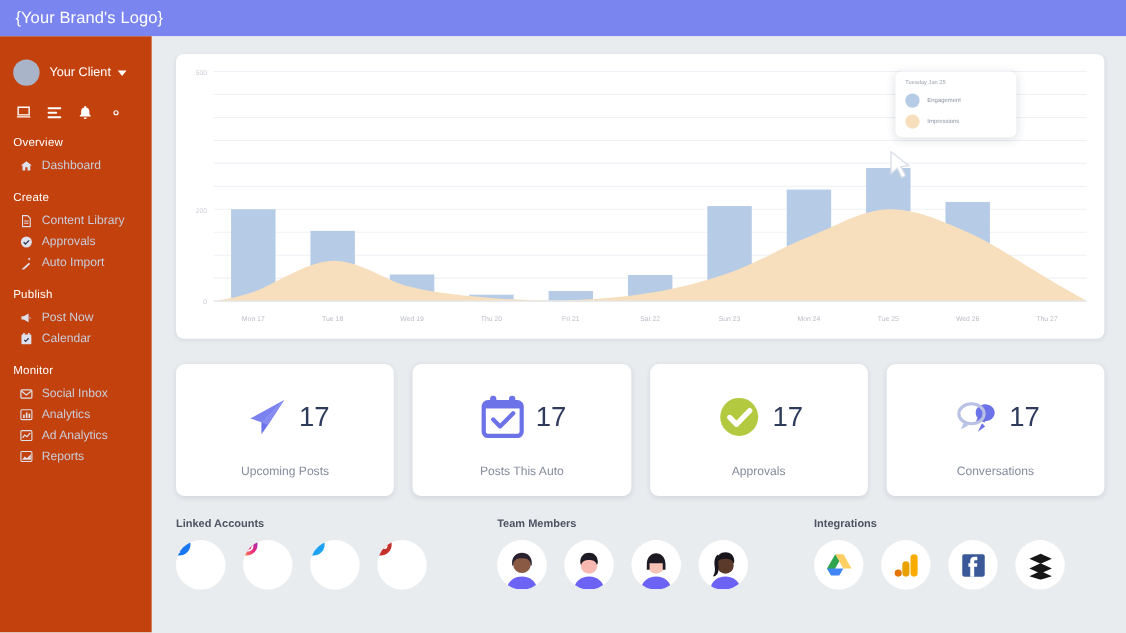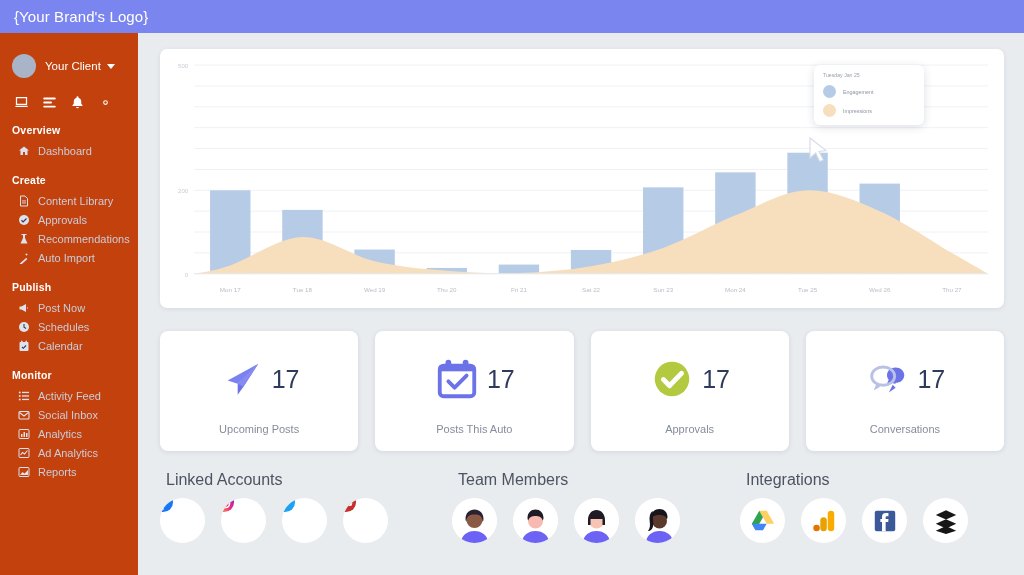--- a/index.html
+++ b/index.html
@@ -41,21 +41,21 @@
   .caret-down {
     width: 0; height: 0; margin-left: 6px;
     border-left: 4px solid transparent;
     border-right: 4px solid transparent;
     border-top: 5px solid #ffffff;
   }
   .icon-row { display: flex; align-items: center; gap: 13px; padding: 12px 0 0 14px; }
   .icon-row .ic { width: 15px; height: 15px; display: block; fill: #ffffff; }
 
   .nav-group-title {
-    font-size: 10.5px; font-weight: bold; color: #ffffff;
+    font-size: 10.5px; font-weight: normal; color: #ffffff;
     padding: 14px 0 5px 12px; letter-spacing: .2px;
   }
   .nav-item {
     display: flex; gap: 8px;
     padding: 3.5px 0 3.5px 18px;
     font-size: 11px; color: #c9cddb;
     cursor: pointer;
   }
   .nav-item .nic { width: 12px; height: 12px; display: block; fill: #dfe2ec; flex: 0 0 12px; }
 
@@ -100,21 +100,21 @@
   .stat-main { display: flex; align-items: center; gap: 7px; height: 52px; }
   .stat-icon { width: 46px; height: 46px; display: block; }
   .stat-value { font-size: 25px; color: #2f3b5c; }
   .stat-label { font-size: 11px; color: #868c9c; margin-top: 18px; }
 
   
   .bottom-row { display: flex; margin-top: 20px; }
   .bcol-linked { width: 292px; }
   .bcol-team { width: 288px; }
   .bcol-integ { flex: 1; }
-  .bottom-title { font-size: 16px; font-weight: normal; color: #4d5361; margin-bottom: 9px; margin-left: 6px; }
+  .bottom-title { font-size: 10px; font-weight: bold; color: #4d5361; margin-bottom: 9px; }
   .circle-row { display: flex; gap: 16px; }
   .circ {
     width: 45px; height: 45px; border-radius: 50%;
     background: #ffffff; position: relative;
     display: flex; align-items: center; justify-content: center;
     overflow: hidden;
   }
   .badge-ic { position: absolute; left: -8px; top: -7px; width: 22px; height: 22px; }
   .integ-ic { width: 26px; height: 26px; display: block; }
   .avt { width: 45px; height: 45px; display: block; }
@@ -185,70 +185,45 @@
       </div>
       <div class="nav-item">
         <svg class="nic" viewBox="0 0 24 24">
             <circle cx="12" cy="12" r="10"></circle>
             <path d="M7 12.5l3.2 3.2L17 9" fill="none" stroke="#343a53" stroke-width="2.4"></path>
           </svg>
         <span>Approvals</span>
       </div>
       <div class="nav-item">
         <svg class="nic" viewBox="0 0 24 24">
-            <rect x="7" y="2" width="10" height="2.2"></rect>
-            <path d="M10 4.2v6L5 21h14l-5-10.8v-6z"></path>
-          </svg>
-        <span>Recommendations</span>
-      </div>
-      <div class="nav-item">
-        <svg class="nic" viewBox="0 0 24 24">
             <rect x="2" y="17" width="18" height="3.5" rx="1.5" transform="rotate(-42 11 18.7)"></rect>
             <path d="M17 2l.9 2.1 2.1.9-2.1.9L17 8l-.9-2.1-2.1-.9 2.1-.9z"></path>
           </svg>
         <span>Auto Import</span>
       </div>
 
       <div class="nav-group-title">Publish</div>
       <div class="nav-item">
         <svg class="nic" viewBox="0 0 24 24">
             <path d="M3 9v6h4l9 5V4L7 9z"></path>
             <path d="M18 9.5a3 3 0 010 5z"></path>
           </svg>
         <span>Post Now</span>
-      </div>
-      <div class="nav-item">
-        <svg class="nic" viewBox="0 0 24 24">
-            <circle cx="12" cy="12" r="10"></circle>
-            <path d="M12 6v6.6l4.2 2.4" fill="none" stroke="#343a53" stroke-width="2.2"></path>
-          </svg>
-        <span>Schedules</span>
       </div>
       <div class="nav-item">
         <svg class="nic" viewBox="0 0 24 24">
             <rect x="3" y="4" width="18" height="18" rx="2"></rect>
             <rect x="6" y="1" width="3" height="5" rx="1.5"></rect>
             <rect x="15" y="1" width="3" height="5" rx="1.5"></rect>
             <path d="M8 14l2.6 2.6L16 11" fill="none" stroke="#343a53" stroke-width="2.2"></path>
           </svg>
         <span>Calendar</span>
       </div>
 
       <div class="nav-group-title">Monitor</div>
-      <div class="nav-item">
-        <svg class="nic" viewBox="0 0 24 24">
-            <circle cx="3.5" cy="5" r="2"></circle>
-            <circle cx="3.5" cy="12" r="2"></circle>
-            <circle cx="3.5" cy="19" r="2"></circle>
-            <rect x="8" y="3.6" width="14" height="2.6"></rect>
-            <rect x="8" y="10.6" width="14" height="2.6"></rect>
-            <rect x="8" y="17.6" width="14" height="2.6"></rect>
-          </svg>
-        <span>Activity Feed</span>
-      </div>
       <div class="nav-item">
         <svg class="nic" viewBox="0 0 24 24">
             <rect x="2" y="5" width="20" height="15" rx="2" fill="none" stroke="#dfe2ec" stroke-width="2.2"></rect>
             <path d="M3 7l9 7 9-7" fill="none" stroke="#dfe2ec" stroke-width="2.2"></path>
           </svg>
         <span>Social Inbox</span>
       </div>
       <div class="nav-item">
         <svg class="nic" viewBox="0 0 24 24">
             <rect x="2" y="3" width="20" height="18" rx="2" fill="none" stroke="#dfe2ec" stroke-width="2"></rect>

